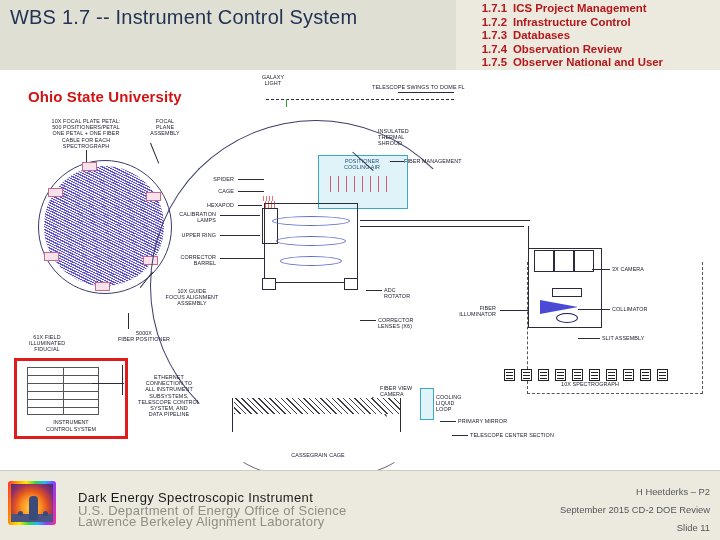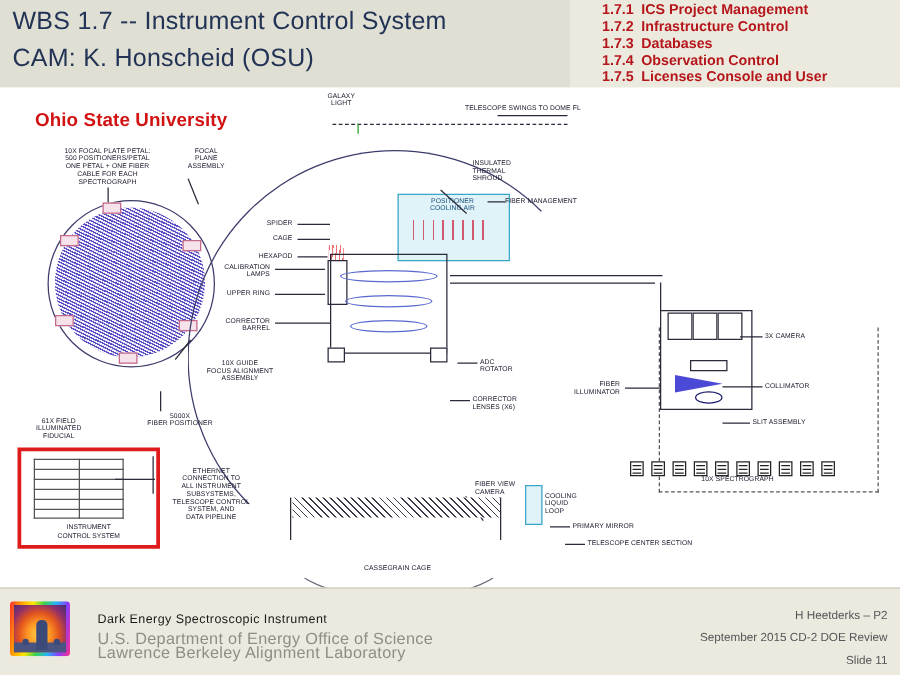--- a/index.html
+++ b/index.html
@@ -133,64 +133,63 @@
     background:#3c4a7a;border-radius:4px 4px 0 0;
   }
   .desi-logo .ground{
     position:absolute;left:0;bottom:0;width:100%;height:8px;background:#4a5480;
   }
   .desi-logo .bump{
     position:absolute;bottom:6px;width:5px;height:5px;background:#3c4a7a;border-radius:50% 50% 0 0;
   }
   .f-title{
     position:absolute;left:78px;top:20px;color:#1a1a1a;
-    font-size:10px;letter-spacing:.35px;
+    font-size:13px;letter-spacing:.35px;
   }
   .f-sub{
     position:absolute;left:78px;color:#8e8e86;font-size:13px;letter-spacing:.25px;
   }
   .f-sub1{top:33px;}
   .f-sub2{top:44px;}
   .f-right{
     position:absolute;right:10px;color:#55555a;font-size:9.4px;text-align:right;
   }
   .fr1{top:16px;}
   .fr2{top:34px;}
   .fr3{top:52px;}
 </style>
 </head>
 <body>
 
 <div class="slide">
 
   <div class="title-band">
     <div class="title-line title-1">WBS 1.7  --  Instrument Control System</div>
-    <div class="title-line title-2">CAM: K. Honscheid (OSU)</div>
   </div>
 
   <div class="wbs">
     <div class="wbs-row">
       <span class="wbs-num">1.7.1</span>
       <span class="wbs-txt">ICS Project Management</span>
     </div>
     <div class="wbs-row">
       <span class="wbs-num">1.7.2</span>
       <span class="wbs-txt">Infrastructure Control</span>
     </div>
     <div class="wbs-row">
       <span class="wbs-num">1.7.3</span>
       <span class="wbs-txt">Databases</span>
     </div>
     <div class="wbs-row">
       <span class="wbs-num">1.7.4</span>
-      <span class="wbs-txt">Observation Control</span>
+      <span class="wbs-txt">Observation Review</span>
     </div>
     <div class="wbs-row">
       <span class="wbs-num">1.7.5</span>
-      <span class="wbs-txt">Licenses Console and User</span>
+      <span class="wbs-txt">Observer National and User</span>
     </div>
     <div class="wbs-cont">Interfaces</div>
     <div class="wbs-row">
       <span class="wbs-num">1.7.6</span>
       <span class="wbs-txt">Guider, Focus, and Alignment</span>
     </div>
     <div class="wbs-cont">Control</div>
     <div class="wbs-row">
       <span class="wbs-num">1.7.7</span>
       <span class="wbs-txt">Fibre Position Control System</span>

